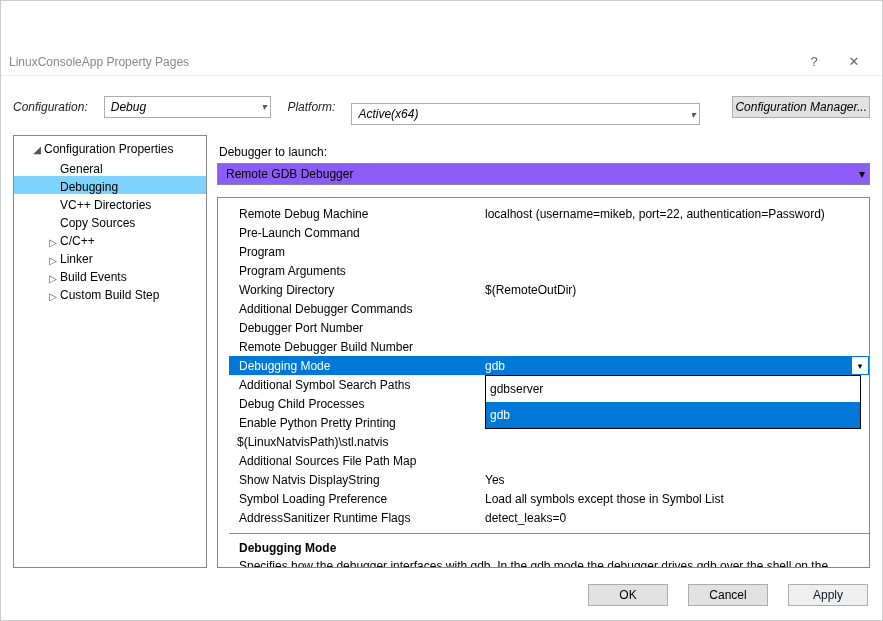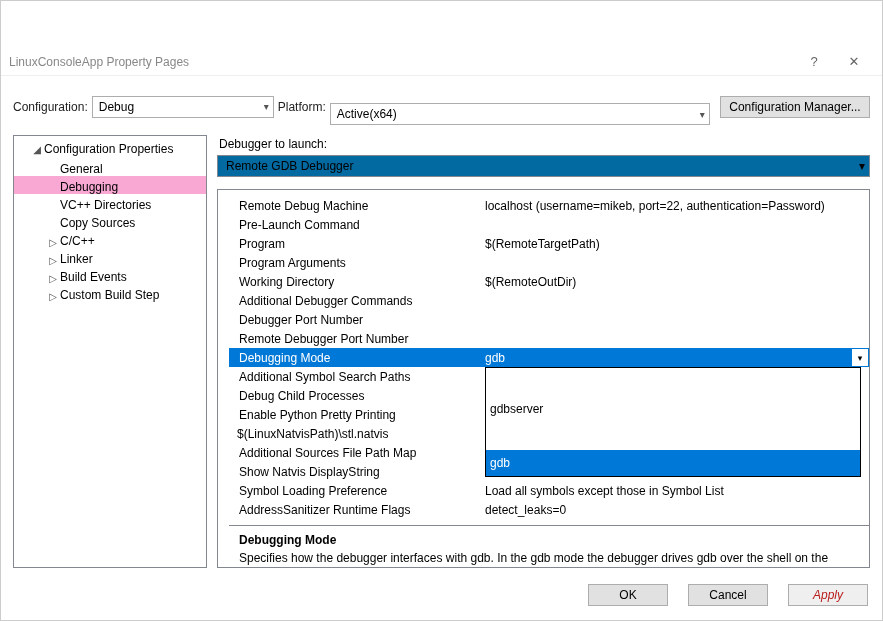--- a/index.html
+++ b/index.html
@@ -1,52 +1,52 @@
 <!DOCTYPE html>
 <html><head>
 <meta charset="utf-8">
 <style>
   * { box-sizing: border-box; font-family: "Segoe UI", Tahoma, sans-serif; font-size: 12px; }
   body { margin: 0; background: #fff; color: #000; }
   .window { width: 883px; height: 621px; border: 1px solid #ccc; display: flex; flex-direction: column; background: #fff; }
   .titlebar { height: 28px; display: flex; align-items: center; padding: 0 8px; color: #888; border-bottom: 1px solid #eee; margin-top: 47px; }
   .titlebar .title { flex: 1; }
   .titlebar .win-btn { width: 40px; text-align: center; color: #666; font-size: 13px; }
-  .config-row { display: flex; align-items: center; gap: 4px; padding: 12px 12px 10px 12px; }
+  .config-row { display: flex; align-items: center; gap: 16px; padding: 12px 12px 10px 12px; font-style: italic; }
   .config-row label { color: #222; }
   .select { display: inline-flex; align-items: center; justify-content: space-between; border: 1px solid #adadad; background: #fff; height: 22px; padding: 0 4px 0 6px; cursor: default; position: relative; }
   .select .caret { font-size: 10px; color: #555; margin-left: 6px; }
   .cfg-select { width: 182px; }
   .plat-select { width: 380px; margin-top: 15px; }
   .cfg-mgr-btn { width: 150px; height: 22px; border: 1px solid #adadad; background: #e1e1e1; text-align: center; line-height: 20px; cursor: default; }
   .body { flex: 1; display: flex; padding: 0 12px 6px 12px; gap: 10px; overflow: hidden; }
   .tree { width: 194px; border: 1px solid #828790; padding: 4px 0; overflow: auto; }
   .tree-item { display: flex; align-items: center; height: 18px; padding-left: 6px; cursor: default; white-space: nowrap; }
   .tree-item.lvl1 { padding-left: 18px; }
   .tree-item.lvl2 { padding-left: 34px; align-items: flex-end; }
   .tree-item .exp { width: 10px; display: inline-block; color: #555; font-size: 10px; text-align: center; margin-right: 2px; }
-  .tree-item.selected { background: #f9a8d4; }
+  .tree-item.selected { background: #7dd3fc; }
   .right { flex: 1; display: flex; flex-direction: column; }
-  .launch-label { margin: 2px 0 4px 2px; }
-  .launch-select { width: 100%; border: 1px solid #828790; height: 22px; display: flex; align-items: center; justify-content: space-between; padding: 0 4px 0 8px; background: #0369a1; }
+  .launch-label { margin: 10px 0 4px 2px; }
+  .launch-select { width: 100%; border: 1px solid #828790; height: 22px; display: flex; align-items: center; justify-content: space-between; padding: 0 4px 0 8px; background: #8b5cf6; }
   .grid-wrap { flex: 1; margin-top: 12px; border: 1px solid #828790; display: flex; flex-direction: column; overflow: hidden; padding-left: 11px; }
   .grid { flex: 1; overflow: visible; position: relative; padding: 6px 0; }
   .prop-row { display: flex; align-items: center; height: 19px; padding: 0 8px; position: relative; }
   .prop-row .label { width: 248px; padding-left: 2px; white-space: nowrap; }
   .prop-row .value { flex: 1; white-space: nowrap; overflow: hidden; text-overflow: ellipsis; }
   .prop-row.selected { background: #0078d7; color: #fff; }
   .prop-row.selected .dd-btn { position: absolute; right: 0; top: 0; width: 18px; height: 19px; background: #fff; border: 1px solid #0078d7; color: #000; display: flex; align-items: center; justify-content: center; font-size: 9px; }
   .dropdown { position: absolute; left: 256px; right: 8px; top: 0; background: #fff; border: 1px solid #000; z-index: 10; }
-  .dd-opt { height: 26px; display: flex; align-items: center; padding: 0 4px; cursor: default; margin-top: 28px; }
+  .dd-opt { height: 26px; display: flex; align-items: center; padding: 0 4px; cursor: default; }
   .dd-opt.highlight { background: #0078d7; color: #fff; }
   .desc-panel { border-top: 1px solid #828790; padding: 6px 10px 8px 10px; line-height: 1.35; min-height: 70px; }
   .desc-panel .desc-title { font-weight: bold; margin-bottom: 2px; }
   .footer { display: flex; justify-content: flex-end; gap: 20px; padding: 10px 14px 14px 14px; }
   .btn { width: 80px; height: 22px; border: 1px solid #adadad; background: #e1e1e1; text-align: center; line-height: 20px; cursor: default; }
-  .btn.disabled { color: #b91c1c; background: #efefef; font-style: italic; }
+  .btn.disabled { color: #0f172a; background: #efefef; }
   .dd-anchor { position: relative; height: 0; }
 </style>
 </head>
 <body>
 
 <div class="window">
 
   <div class="titlebar">
     <span class="title">LinuxConsoleApp Property Pages</span>
     <span class="win-btn">?</span>
@@ -123,40 +123,39 @@
             <div class="prop-row">
               <div class="label">Remote Debug Machine</div>
               <div class="value">localhost (username=mikeb, port=22, authentication=Password)</div>
             </div>
             <div class="prop-row">
               <div class="label">Pre-Launch Command</div>
               <div class="value"></div>
             </div>
             <div class="prop-row">
               <div class="label">Program</div>
-              <div class="value">$(RemoteTargetPath)</div>
             </div>
             <div class="prop-row">
               <div class="label">Program Arguments</div>
               <div class="value"></div>
             </div>
             <div class="prop-row">
               <div class="label">Working Directory</div>
               <div class="value">$(RemoteOutDir)</div>
             </div>
             <div class="prop-row">
               <div class="label">Additional Debugger Commands</div>
               <div class="value"></div>
             </div>
             <div class="prop-row">
               <div class="label">Debugger Port Number</div>
               <div class="value"></div>
             </div>
             <div class="prop-row">
-              <div class="label">Remote Debugger Port Number</div>
+              <div class="label">Remote Debugger Build Number</div>
               <div class="value"></div>
             </div>
             <div class="prop-row selected">
               <div class="label">Debugging Mode</div>
               <div class="value">gdb</div>
               <div class="dd-btn">▾</div>
             </div>
             <div class="dd-anchor">
               <div class="dropdown">
                 <div class="dd-opt">gdbserver</div>

